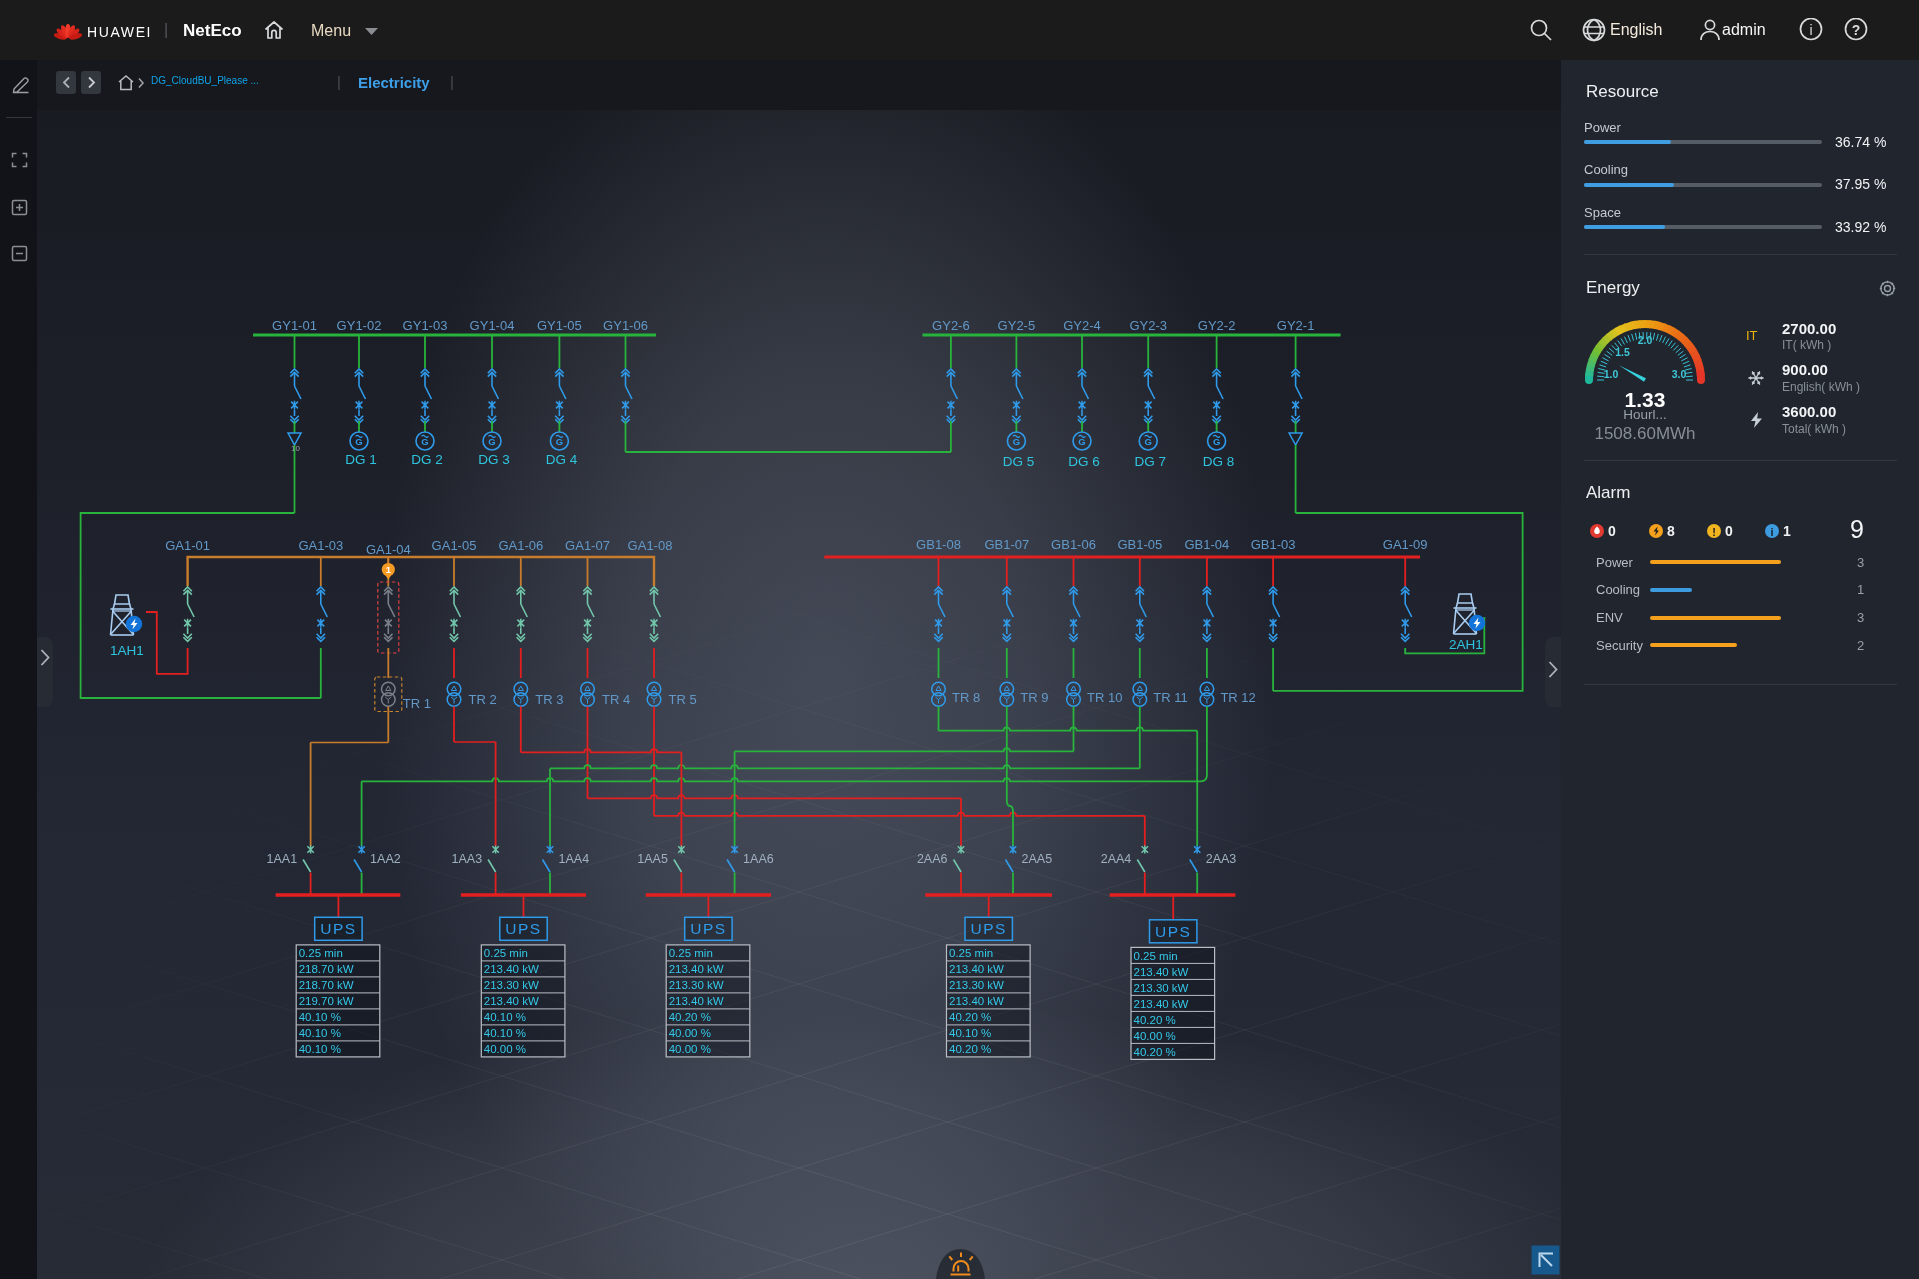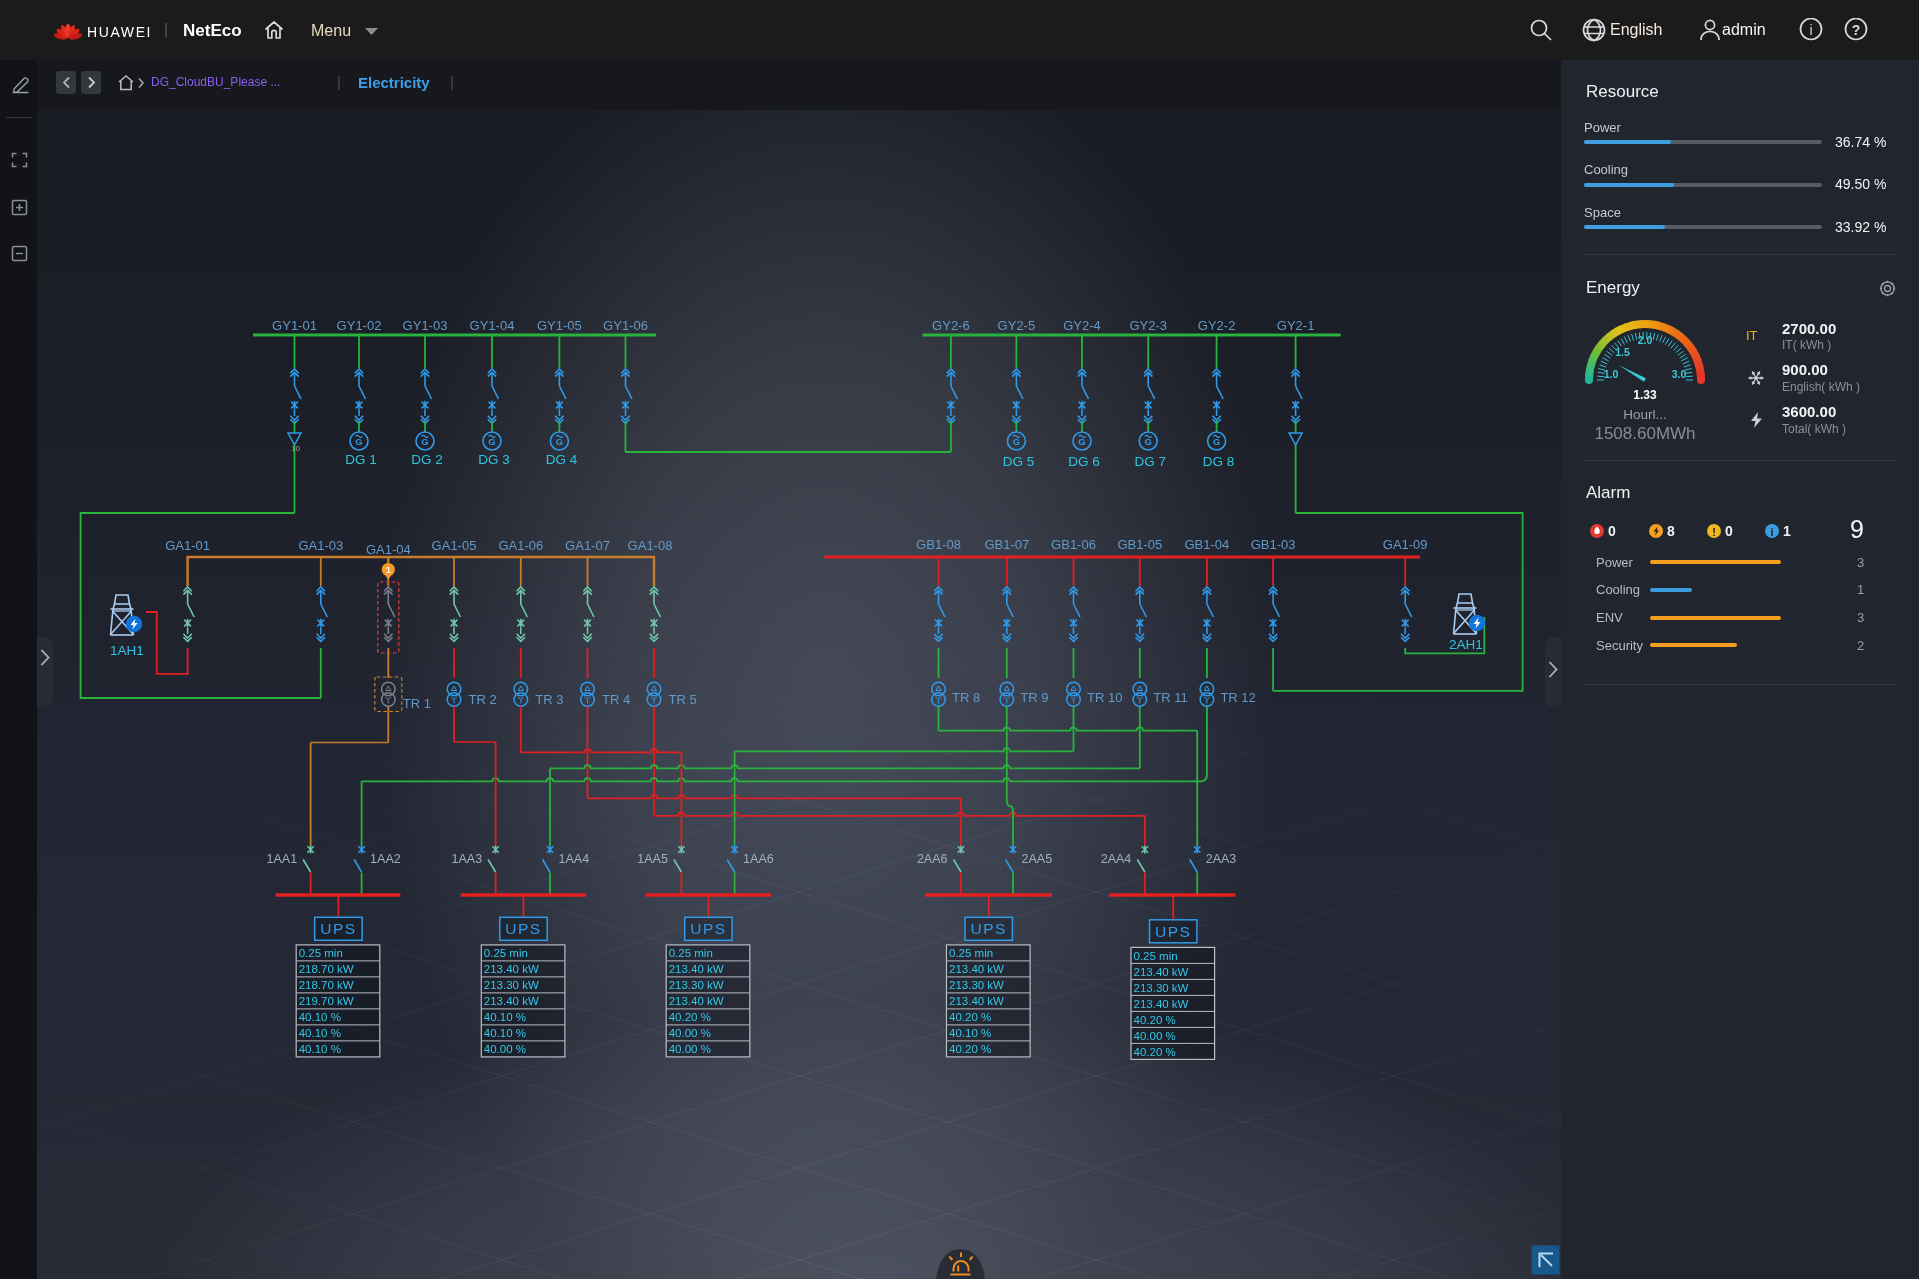--- a/index.html
+++ b/index.html
@@ -655,21 +655,21 @@
 <div class="abs" style="left:56px;top:71px;width:20px;height:23px;background:#33373e;border-radius:3px"></div>
 <div class="abs" style="left:81px;top:71px;width:20px;height:23px;background:#33373e;border-radius:3px"></div>
 <svg class="abs" style="left:56px;top:71px" width="46" height="23" viewBox="0 0 46 23">
  <path d="M13,6.5 L8,11.5 L13,16.5" stroke="#aeb2b8" stroke-width="1.8" fill="none"></path>
  <path d="M33,6.5 L38,11.5 L33,16.5" stroke="#c8ccd2" stroke-width="1.8" fill="none"></path>
 </svg>
 <svg class="abs" style="left:117px;top:74px" width="32" height="18" viewBox="0 0 32 18">
  <path d="M2,8 L9,2 L16,8 M3.8,7 V15.5 H14.2 V7" stroke="#b8bcc2" stroke-width="1.5" fill="none"></path>
  <path d="M22,4.5 L26,9 L22,13.5" stroke="#9aa0a6" stroke-width="1.6" fill="none"></path>
 </svg>
-<div class="abs" style="left:151px;top:75px;color:#8b5cf6;font-size:12px">DG_CloudBU_Please ...</div>
+<div class="abs" style="left:151px;top:75px;color:#0ea5e9;font-size:10px">DG_CloudBU_Please ...</div>
 <div class="abs" style="left:337px;top:73px;color:#494d53;font-size:15px">|</div>
 <div class="abs" style="left:358px;top:74px;color:#3d9fe8;font-size:15px;font-weight:bold">Electricity</div>
 <div class="abs" style="left:450px;top:73px;color:#494d53;font-size:15px">|</div>
 
 <div class="abs" style="left:6px;top:117px;width:26px;height:1px;background:#33363c"></div>
 <svg class="abs" style="left:11px;top:152px" width="17" height="112" viewBox="0 0 17 112">
  <g stroke="#8a8f96" stroke-width="1.5" fill="none">
   <path d="M1.5,5.5 V1.5 H5.5 M11.5,1.5 H15.5 V5.5 M15.5,10.5 V14.5 H11.5 M5.5,14.5 H1.5 V10.5"></path>
   <rect x="1.5" y="48.5" width="14" height="14" rx="1.5"></rect>
   <path d="M8.5,52 V59 M5,55.5 H12"></path>
@@ -681,21 +681,21 @@
 <div class="ptitle" style="left:1586px;top:82px">Resource</div>
 <div class="plabel" style="left:1584px;top:120px">Power</div>
 <div class="bar" style="left:1584px;top:140px">
     <div class="fill" style="width:87px"></div>
   </div>
 <div class="pval" style="left:1835px;top:134px">36.74 %</div>
 <div class="plabel" style="left:1584px;top:162px">Cooling</div>
 <div class="bar" style="left:1584px;top:182.5px">
     <div class="fill" style="width:90px"></div>
   </div>
-<div class="pval" style="left:1835px;top:176px">49.50 %</div>
+<div class="pval" style="left:1835px;top:176px">37.95 %</div>
 <div class="plabel" style="left:1584px;top:205px">Space</div>
 <div class="bar" style="left:1584px;top:225px">
     <div class="fill" style="width:81px"></div>
   </div>
 <div class="pval" style="left:1835px;top:219px">33.92 %</div>
 <div class="divider" style="left:1584px;top:254px"></div>
 
 <div class="ptitle" style="left:1586px;top:278px">Energy</div>
 <svg class="abs" style="left:1878px;top:279px" width="19" height="19" viewBox="0 0 19 19">
  <g stroke="#9aa0a8" stroke-width="1.4" fill="none">
@@ -780,21 +780,21 @@
 <line x1="104.81" y1="72.19" x2="111.61" y2="70.51" stroke="#39c3d6" stroke-width="1.0"></line>
 <line x1="105.47" y1="75.42" x2="112.38" y2="74.30" stroke="#39c3d6" stroke-width="1.0"></line>
 <line x1="105.87" y1="78.70" x2="112.84" y2="78.14" stroke="#39c3d6" stroke-width="1.0"></line>
 <line x1="106.00" y1="82.00" x2="113.00" y2="82.00" stroke="#39c3d6" stroke-width="1.0"></line>
 <path d="M64.06,83.65 L38.94,67.14 L65.94,80.35 Z" fill="#35d0dc"></path>
 <text x="31" y="80" font-family="Liberation Sans, sans-serif" font-size="10.5" fill="#3fc8d8" text-anchor="middle" font-weight="bold">1.0</text>
 <text x="42.5" y="58" font-family="Liberation Sans, sans-serif" font-size="10.5" fill="#3fc8d8" text-anchor="middle" font-weight="bold">1.5</text>
 <text x="65" y="46" font-family="Liberation Sans, sans-serif" font-size="10.5" fill="#3fc8d8" text-anchor="middle" font-weight="bold">2.0</text>
 <text x="99" y="80" font-family="Liberation Sans, sans-serif" font-size="10.5" fill="#3fc8d8" text-anchor="middle" font-weight="bold">3.0</text>
 </svg>
-<div class="abs" style="left:1645px;top:388px;transform:translateX(-50%);color:#fff;font-size:12px;font-weight:bold">1.33</div>
+<div class="abs" style="left:1645px;top:388px;transform:translateX(-50%);color:#fff;font-size:21px;font-weight:bold">1.33</div>
 <div class="abs" style="left:1645px;top:407px;transform:translateX(-50%);color:#9aa0a8;font-size:13.5px">Hourl...</div>
 <div class="abs" style="left:1645px;top:424px;transform:translateX(-50%);color:#878d95;font-size:17px">1508.60MWh</div>
 
 <div class="abs" style="left:1746px;top:328px;color:#eab308;font-size:13px">IT</div>
 <div class="gnum" style="left:1782px;top:320px">2700.00</div>
 <div class="gsub" style="left:1782px;top:338px">IT( kWh )</div>
 <svg class="abs" style="left:1747px;top:369px" width="18" height="18" viewBox="0 0 18 18">
     <path d="M9.0,9.0 L16.60,9.00 M13.18,9.00 L15.05,7.69 M13.18,9.00 L15.05,10.31 M9.0,9.0 L12.80,15.58 M11.09,12.62 L13.16,13.58 M11.09,12.62 L10.89,14.89 M9.0,9.0 L5.20,15.58 M6.91,12.62 L7.11,14.89 M6.91,12.62 L4.84,13.58 M9.0,9.0 L1.40,9.00 M4.82,9.00 L2.95,10.31 M4.82,9.00 L2.95,7.69 M9.0,9.0 L5.20,2.42 M6.91,5.38 L4.84,4.42 M6.91,5.38 L7.11,3.11 M9.0,9.0 L12.80,2.42 M11.09,5.38 L10.89,3.11 M11.09,5.38 L13.16,4.42" stroke="#c8ced6" stroke-width="1.3" fill="none"></path>
   </svg>
 <div class="gnum" style="left:1782px;top:361px">900.00</div>

